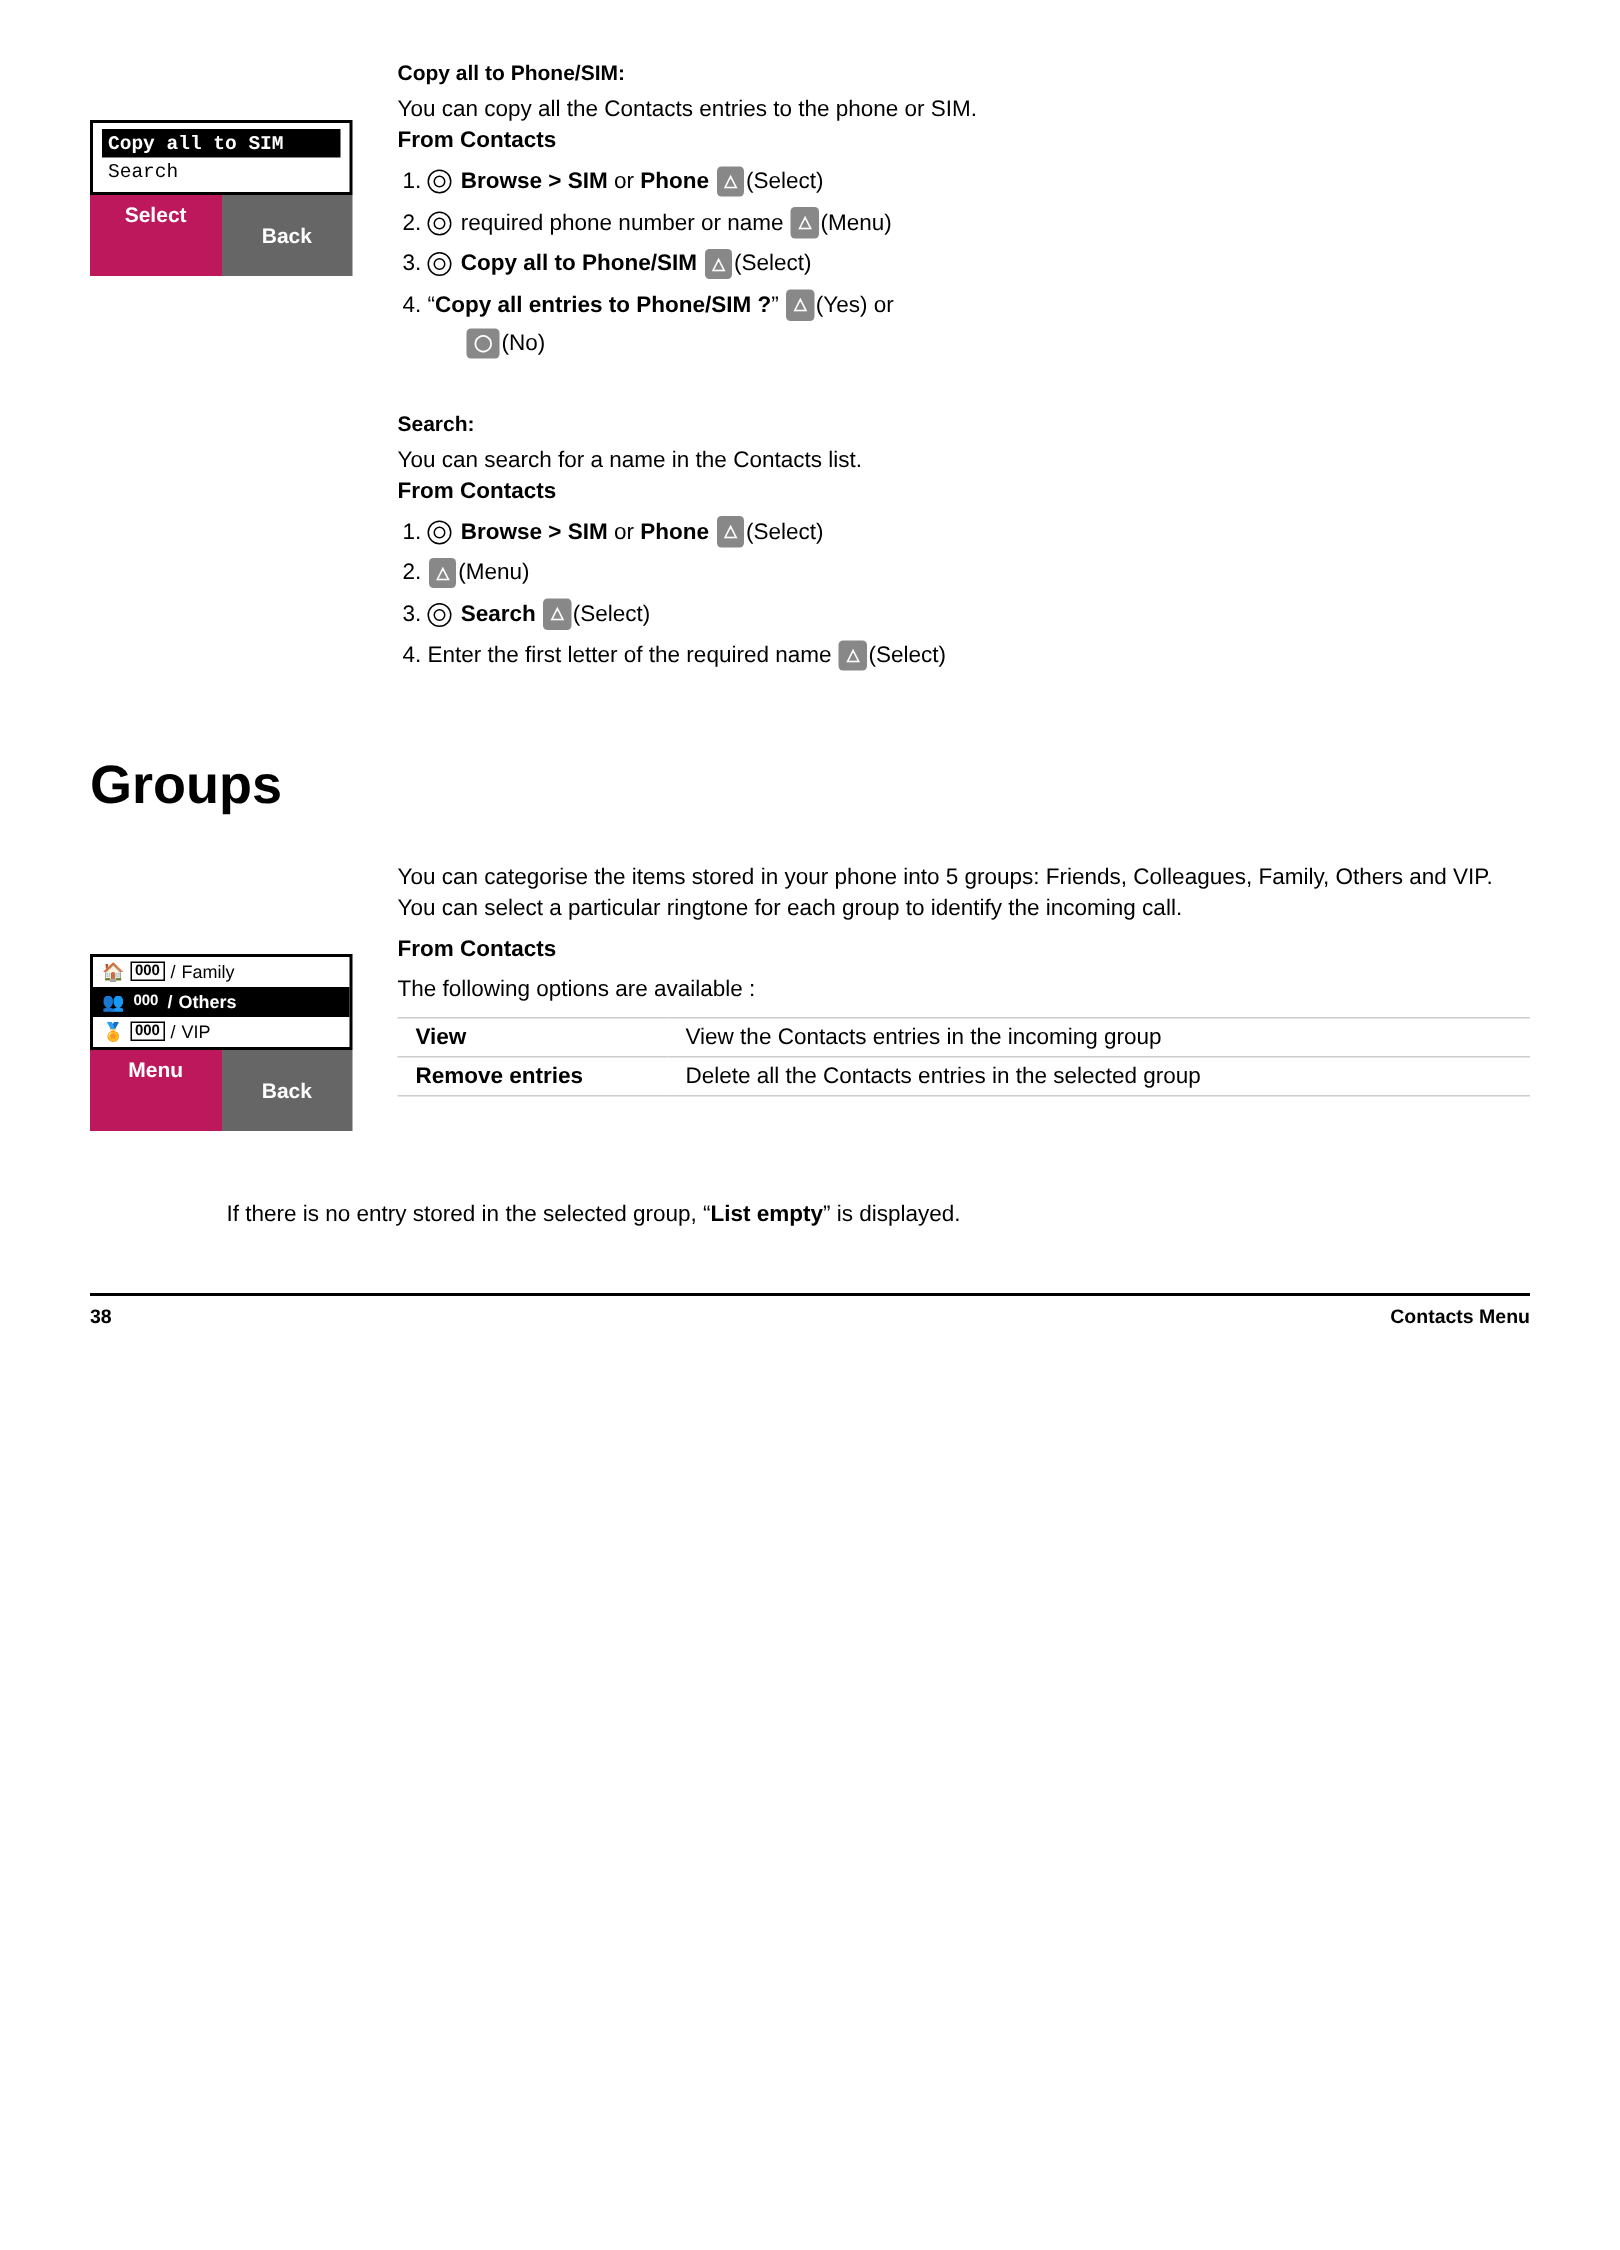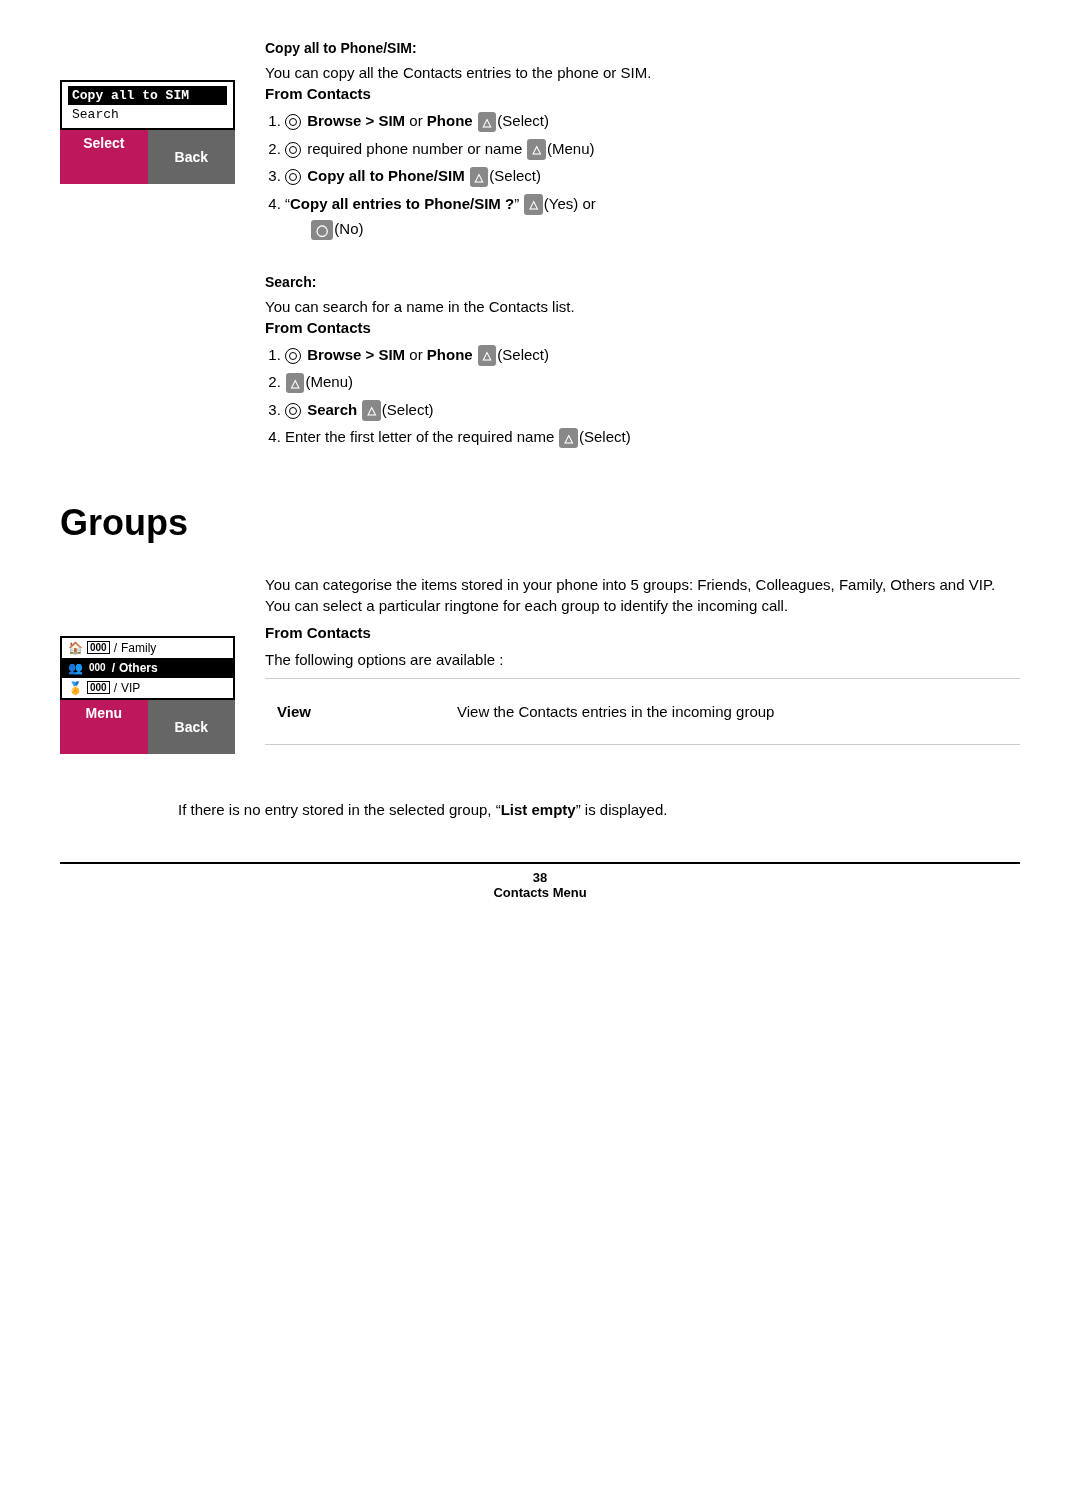--- a/index.html
+++ b/index.html
@@ -227,21 +227,21 @@
     
     .options-table {
       width: 100%;
       border-collapse: collapse;
       margin-top: 10px;
       font-size: 15px;
     }
 
     .options-table td {
       border-top: 1px solid #ccc;
-      padding: 24px 12px;
+      padding: 4px 12px;
       vertical-align: top;
     }
 
     .options-table tr:last-child td {
       border-bottom: 1px solid #ccc;
     }
 
     .options-table .col-label {
       font-weight: bold;
       width: 180px;
@@ -250,21 +250,21 @@
     .footer-note {
       margin-top: 24px;
       font-size: 15px;
       line-height: 1.6;
     }
 
     .page-footer {
       margin-top: 40px;
       border-top: 2px solid #000;
       display: flex;
-      flex-direction: column;
+      flex-direction: row;
       justify-content: space-between;
       padding-top: 6px;
       font-size: 13px;
       font-weight: bold;
       text-align: center;
     }
   </style>
 </head>
 <body>
 
@@ -376,26 +376,30 @@
         <span>From</span> <span class="bold">Contacts</span>
       </div>
       <div class="section-desc" style="margin-top:10px;">The following options are available :</div>
 
       <table class="options-table">
         <tbody>
             <tr>
           <td class="col-label">View</td>
           <td>View the Contacts entries in the incoming group</td>
         </tr>
+        <tr>
+          <td class="col-label">Remove entries</td>
+          <td>Delete all the Contacts entries in the selected group</td>
+        </tr>
       </tbody>
         </table>
     </div>
   </div>
 
-  <div class="footer-note" style="margin-left: 118px;">
+  <div class="footer-note" style="margin-left: 91px;">
     If there is no entry stored in the selected group, “<span class="bold">List empty</span>” is displayed.
   </div>
 
   <div class="page-footer">
     <span>38</span>
     <span>Contacts Menu</span>
   </div>
 
 </div>
 

